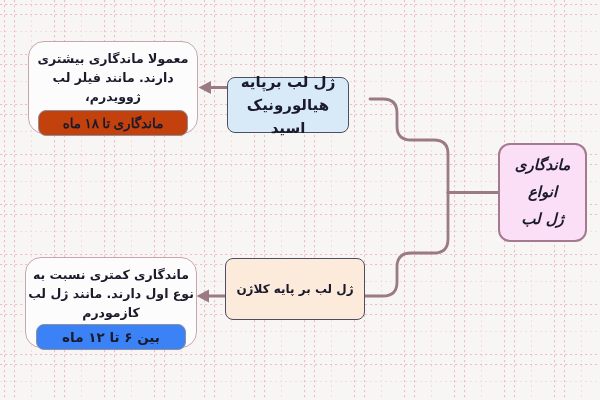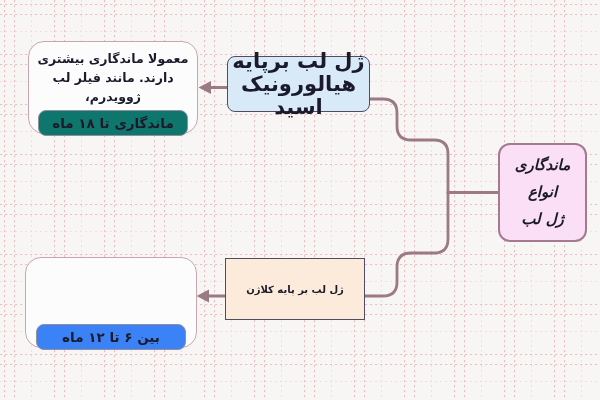--- a/index.html
+++ b/index.html
@@ -22,46 +22,46 @@
   }
   .pre{white-space:pre-line;}
   
   .node-root{
     left:498px;top:143px;width:89px;height:99px;
     background:#fbdff7;border:2px solid #a5798f;border-radius:12px;
     font-size:15px;line-height:27px;font-style:italic;
   }
   
   .node-hyaluronic{
-    left:227px;top:56px;width:143px;height:56px;
+    left:227px;top:77px;width:122px;height:56px;
     background:#d8eaf8;border:1.6px solid #4e4e60;border-radius:8px;
-    font-size:21px;line-height:23px;
+    font-size:15px;line-height:23px;
   }
   .node-collagen{
     left:225px;top:258px;width:140px;height:62px;
-    background:#fceada;border:1.6px solid #4e4e60;border-radius:0;
-    font-size:10px;
+    background:#fceada;border:1.6px solid #4e4e60;border-radius:8px;
+    font-size:12px;
   }
   
   .card{
     background:#fdfcfd;border:1.6px solid #c9a6af;border-radius:16px;
     flex-direction:column;justify-content:flex-start;
     font-size:12.5px;line-height:19px;
   }
   .card-top{left:28px;top:41px;width:170px;height:93px;padding-top:7px;}
   .card-bottom{left:25px;top:257px;width:172px;height:91px;padding-top:7px;}
   .pill{
     left:50%;transform:translateX(-50%);
     bottom:-3px;height:26px;
     border:1.4px solid #8f8f9e;border-radius:8px;
     font-size:13.5px;
     padding:0 10px;
     width:150px;
   }
-  .pill-blue{background:#0f766e;}
+  .pill-blue{background:#c2410c;font-family:Liberation Serif, serif;}
   .pill-peach{background:#3b82f6;}
 </style>
 </head>
 <body>
 
 <div class="canvas">
 
   <svg class="layer" width="600" height="400" aria-hidden="true">
     <defs>
       <pattern id="gridpat" width="50" height="50" patternUnits="userSpaceOnUse">
@@ -101,16 +101,19 @@
   <div class="node node-collagen">ژل لب بر پایه کلاژن</div>
 
   <div class="card card-top">
     <div class="pre">معمولا ماندگاری بیشتری
 دارند. مانند فیلر لب ژوویدرم،
 رستلین و بلاترو</div>
     <div class="pill pill-blue">ماندگاری تا ۱۸ ماه</div>
   </div>
 
   <div class="card card-bottom">
+    <div class="pre">ماندگاری کمتری نسبت به
+نوع اول دارند. مانند ژل لب
+کازمودرم</div>
     <div class="pill pill-peach">بین ۶ تا ۱۲ ماه</div>
   </div>
 
 </div>
 
 </body></html>

